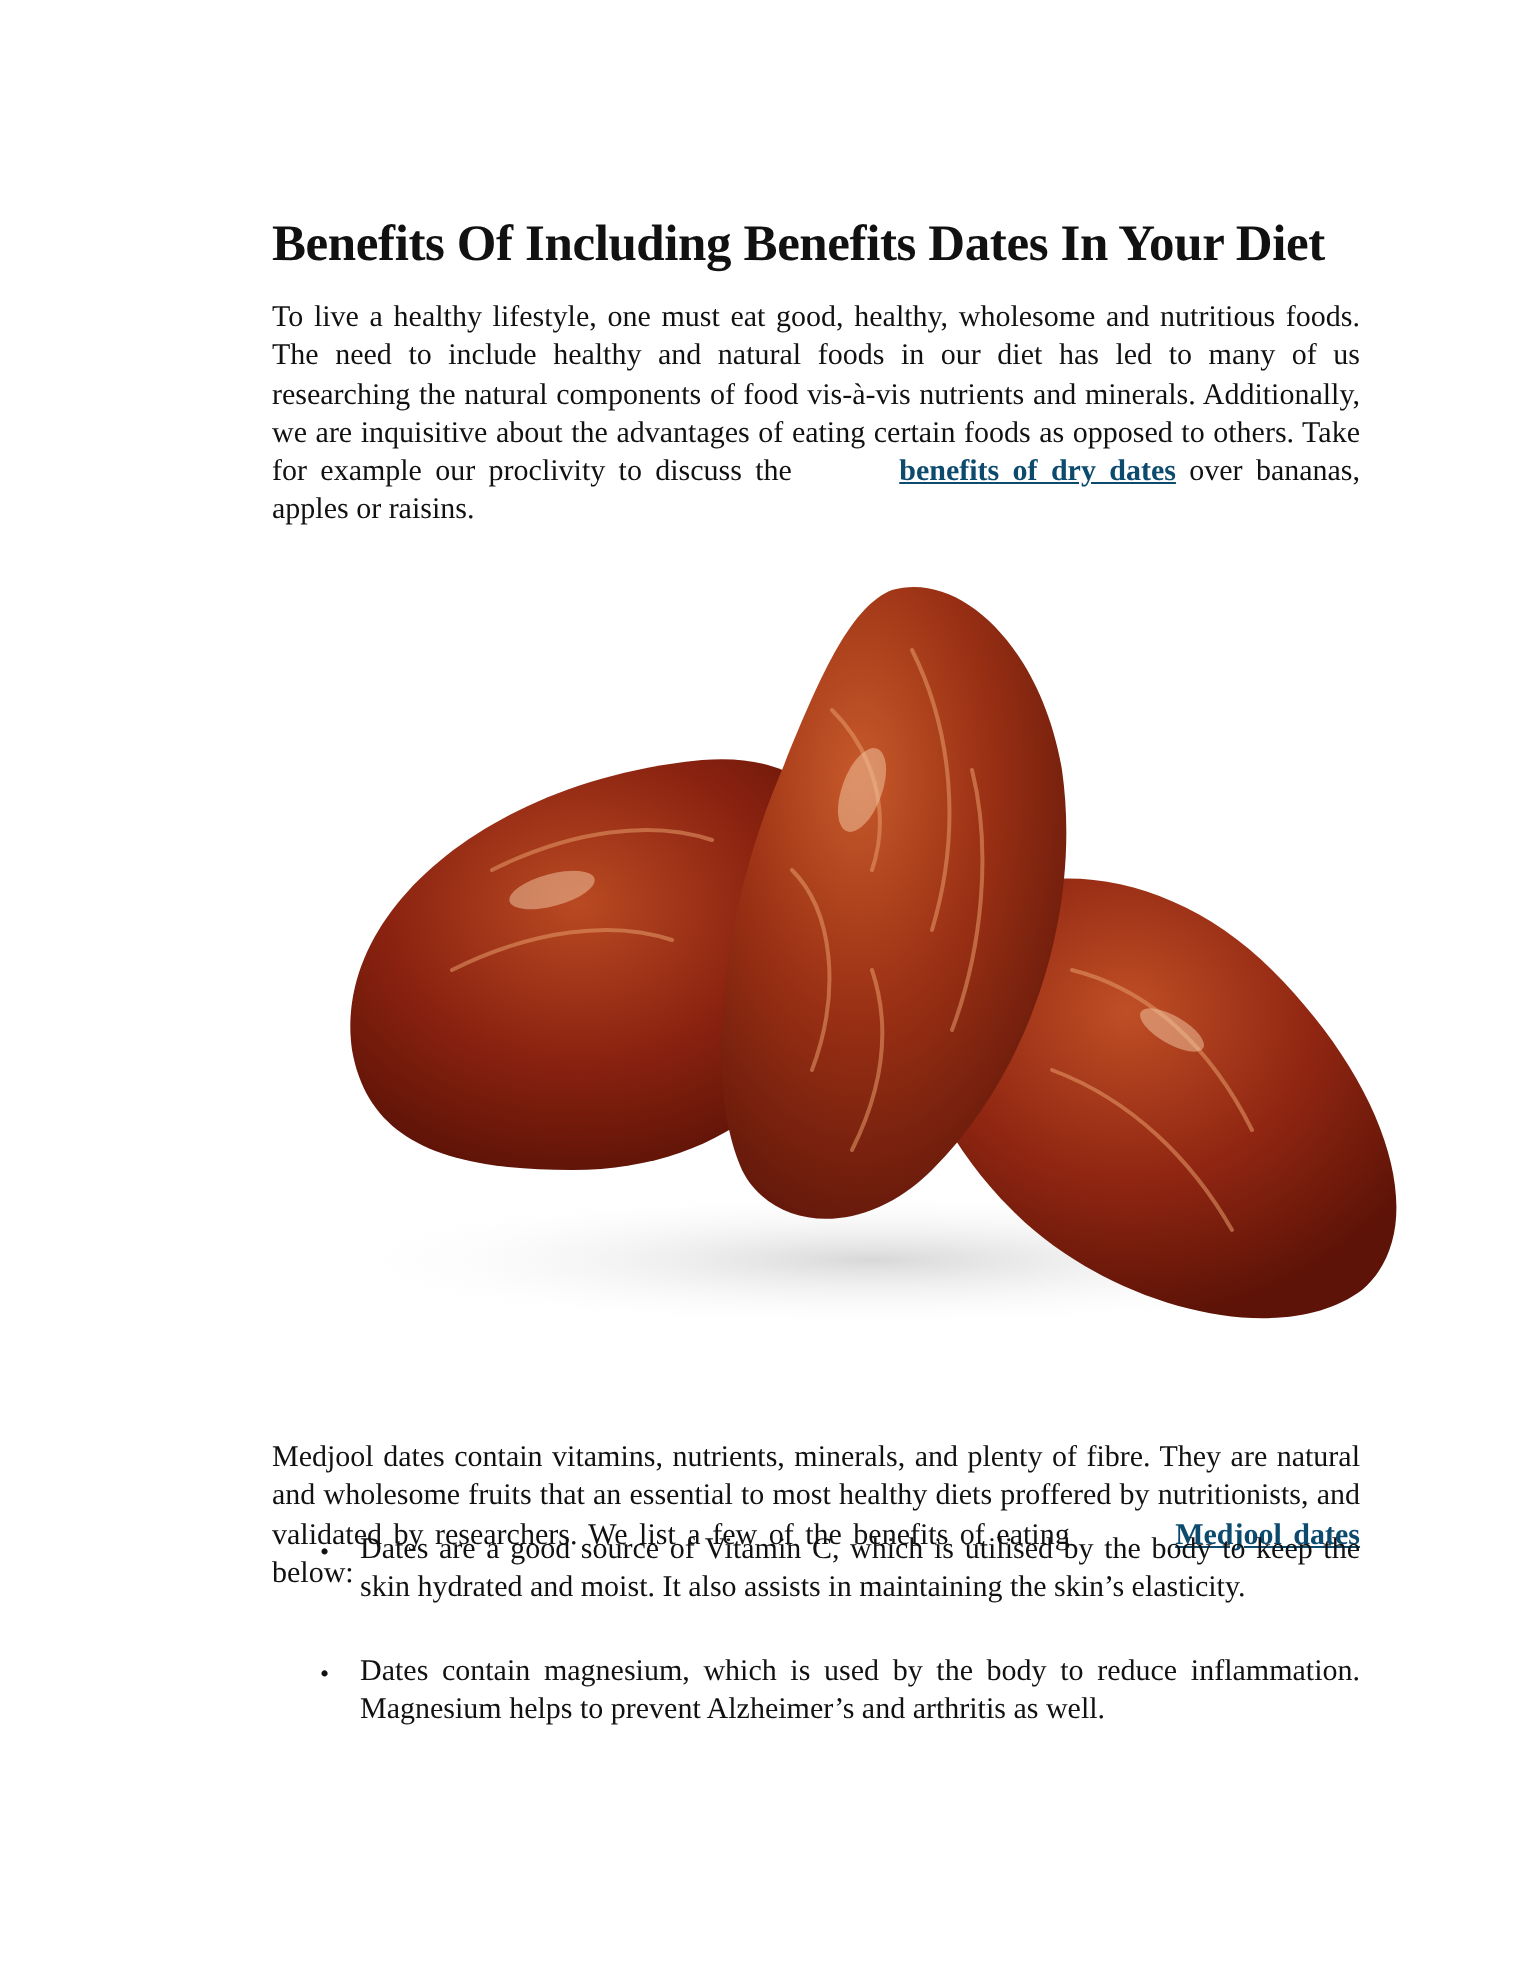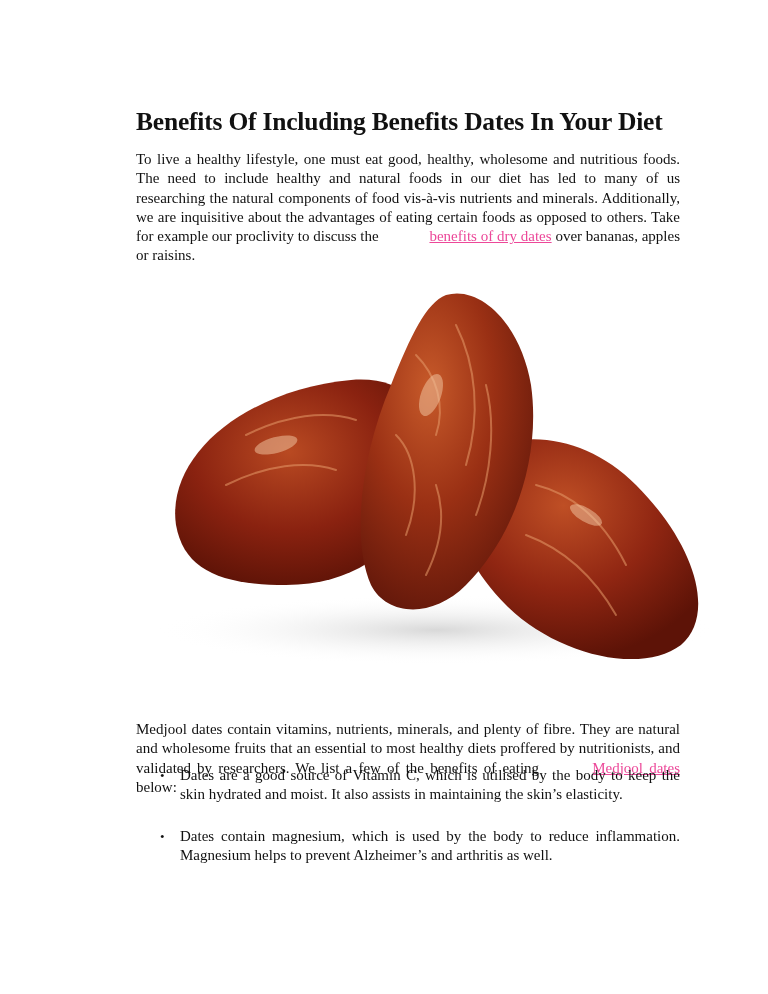--- a/index.html
+++ b/index.html
@@ -4,21 +4,21 @@
   <style>
     html, body { margin: 0; padding: 0; background: #ffffff; }
     body { width: 768px; height: 994px; position: relative; overflow: hidden;
            font-family: "Liberation Serif", "DejaVu Serif", serif; color: #111; }
     .page { position: absolute; left: 136px; top: 0; width: 544px; }
     h1 { position: absolute; top: 107px; left: 0; margin: 0; font-size: 25.5px; font-weight: bold;
          letter-spacing: -0.2px; white-space: nowrap; color: #111; }
     p.body { margin: 0; font-size: 15px; line-height: 19.3px; text-align: justify; }
     #intro { position: absolute; top: 150px; left: 0; width: 544px; }
     #para2 { position: absolute; top: 720px; left: 0; width: 544px; }
-    a.link { color: #ec4899; font-weight: normal; text-decoration: underline; padding-left: 47px; }
+    a.link { color: #0c4a6e; font-weight: bold; text-decoration: underline; padding-left: 47px; }
     .figure { position: absolute; top: 285px; left: 0; width: 596px; height: 395px; }
     ul.bullets { position: absolute; top: 766px; left: 0; width: 544px; margin: 0; padding: 0; list-style: none; }
     ul.bullets li { position: relative; padding-left: 44px; font-size: 15px; line-height: 19.3px;
                     text-align: justify; margin-bottom: 22px; }
     ul.bullets li .bullet { position: absolute; left: 24px; top: 0; font-size: 13px; }
   </style>
 </head>
 <body>
 
 <div class="page">

